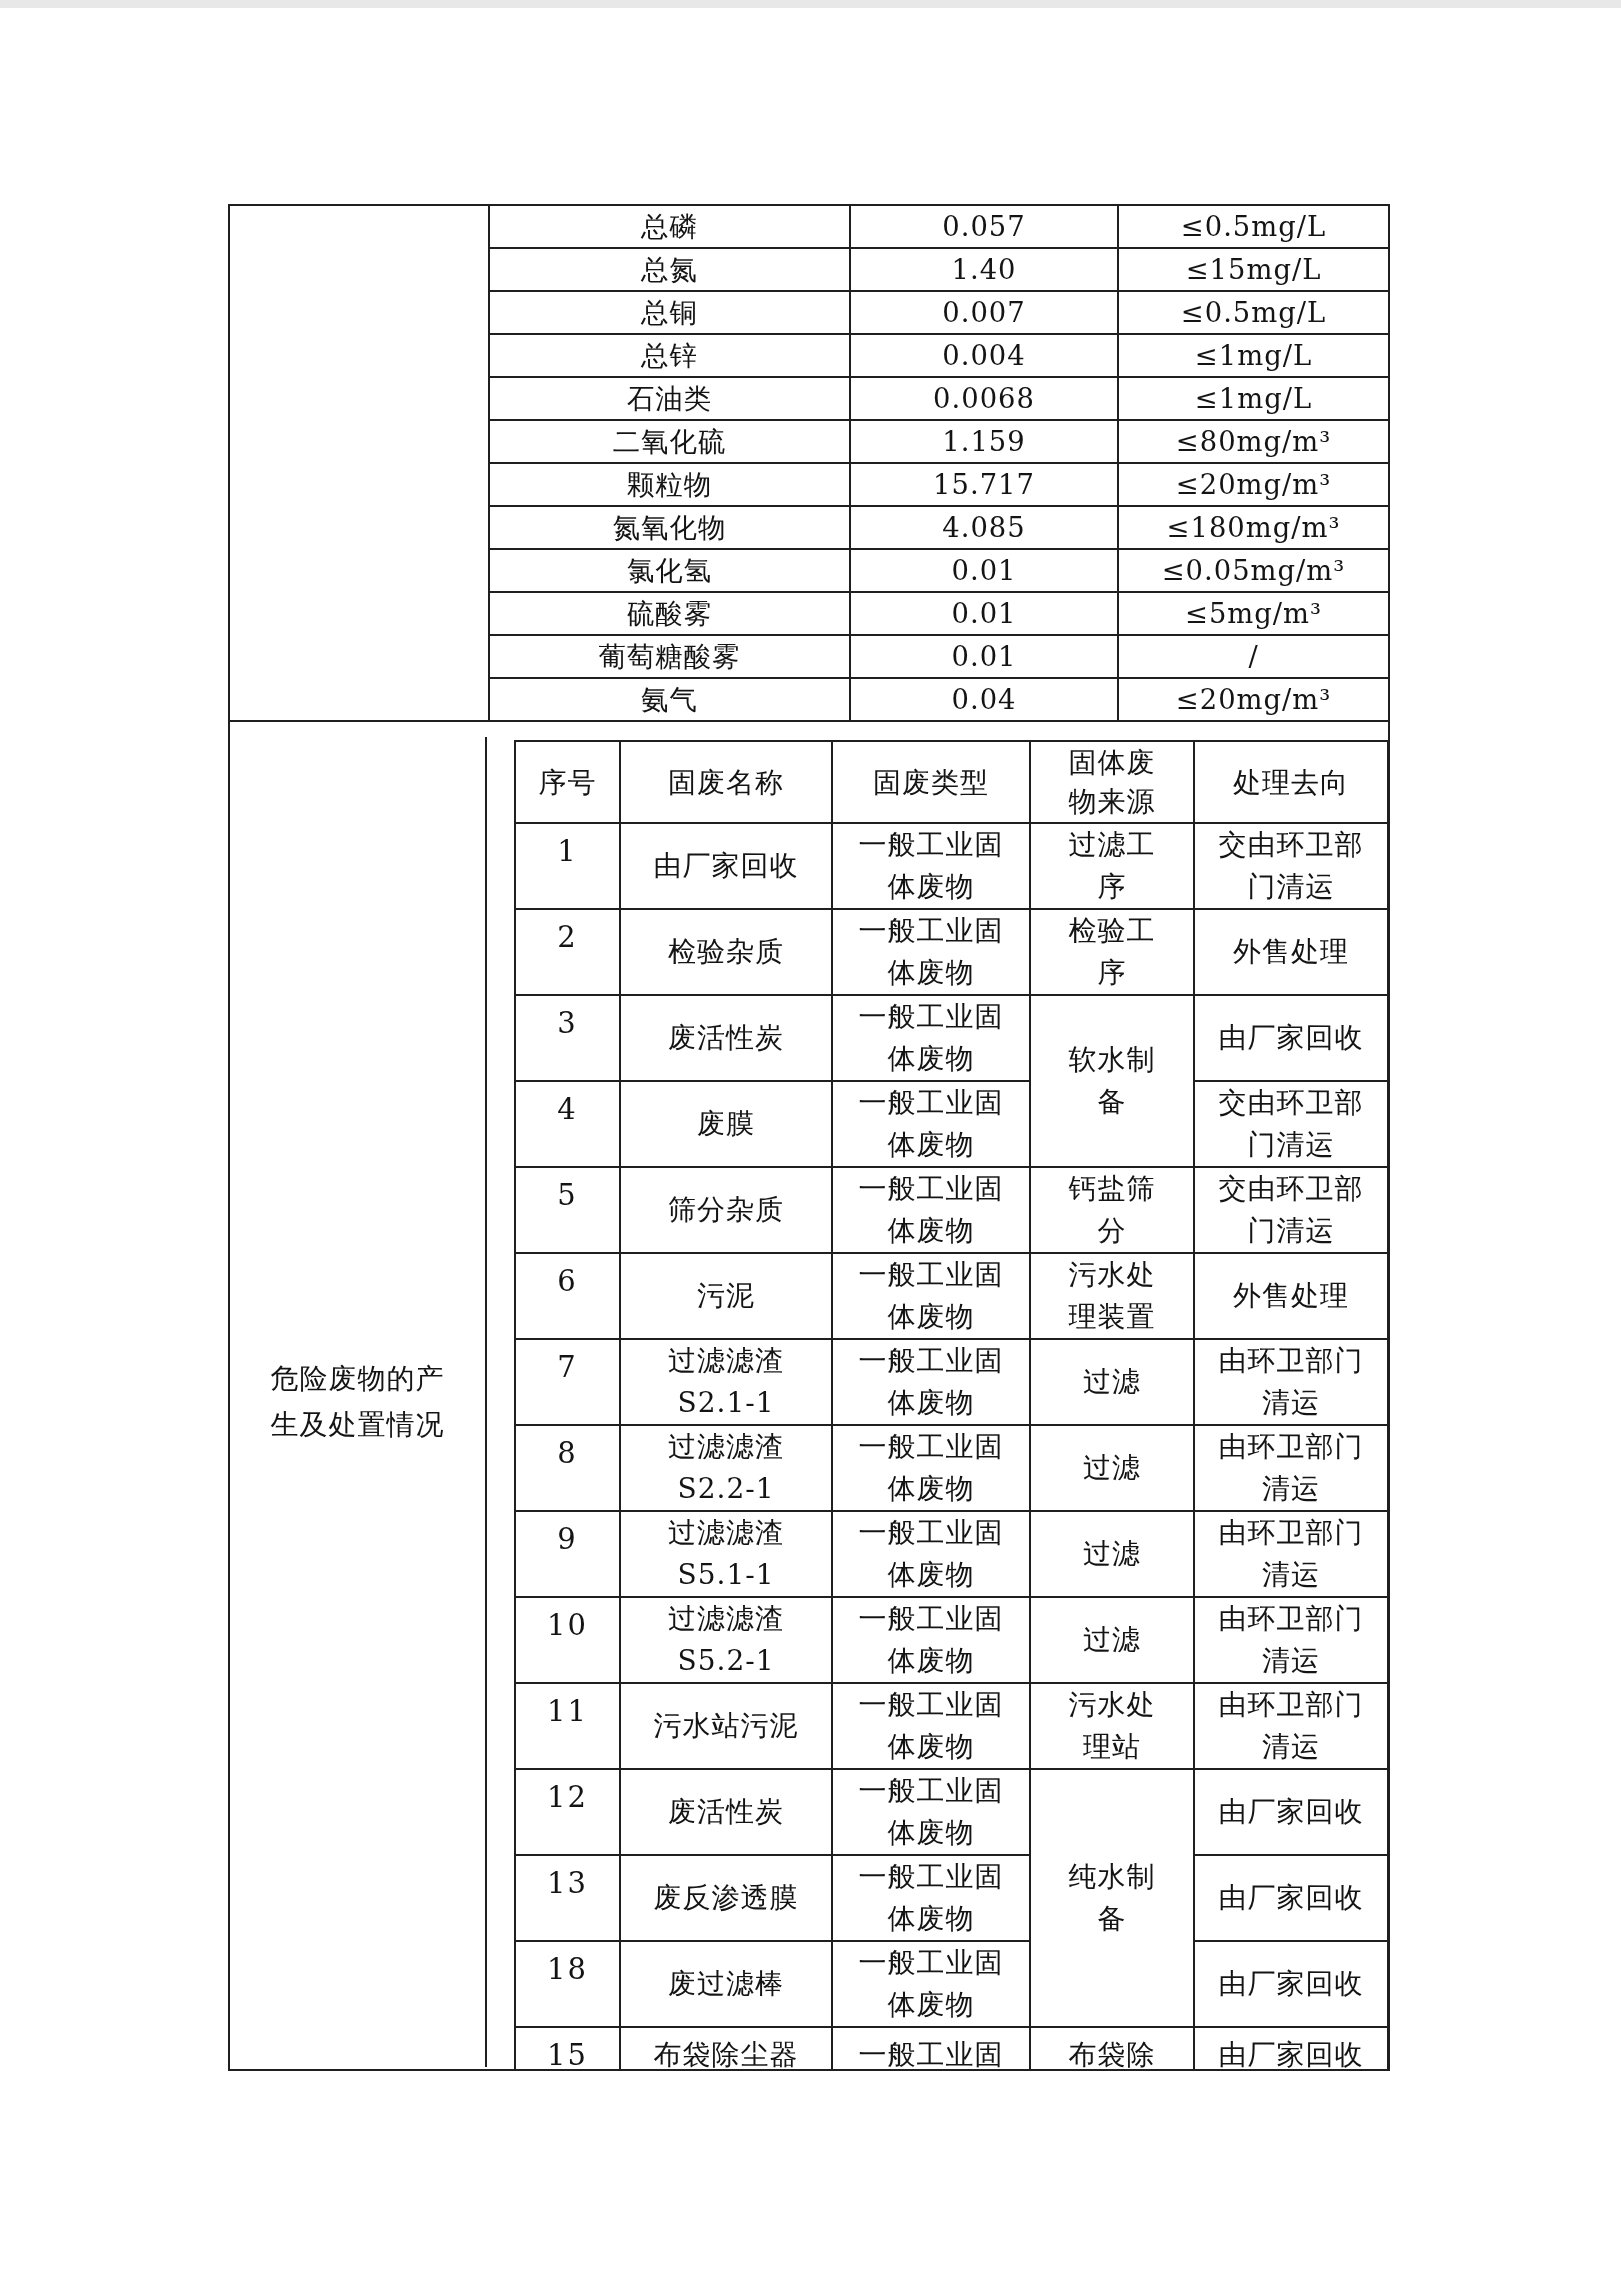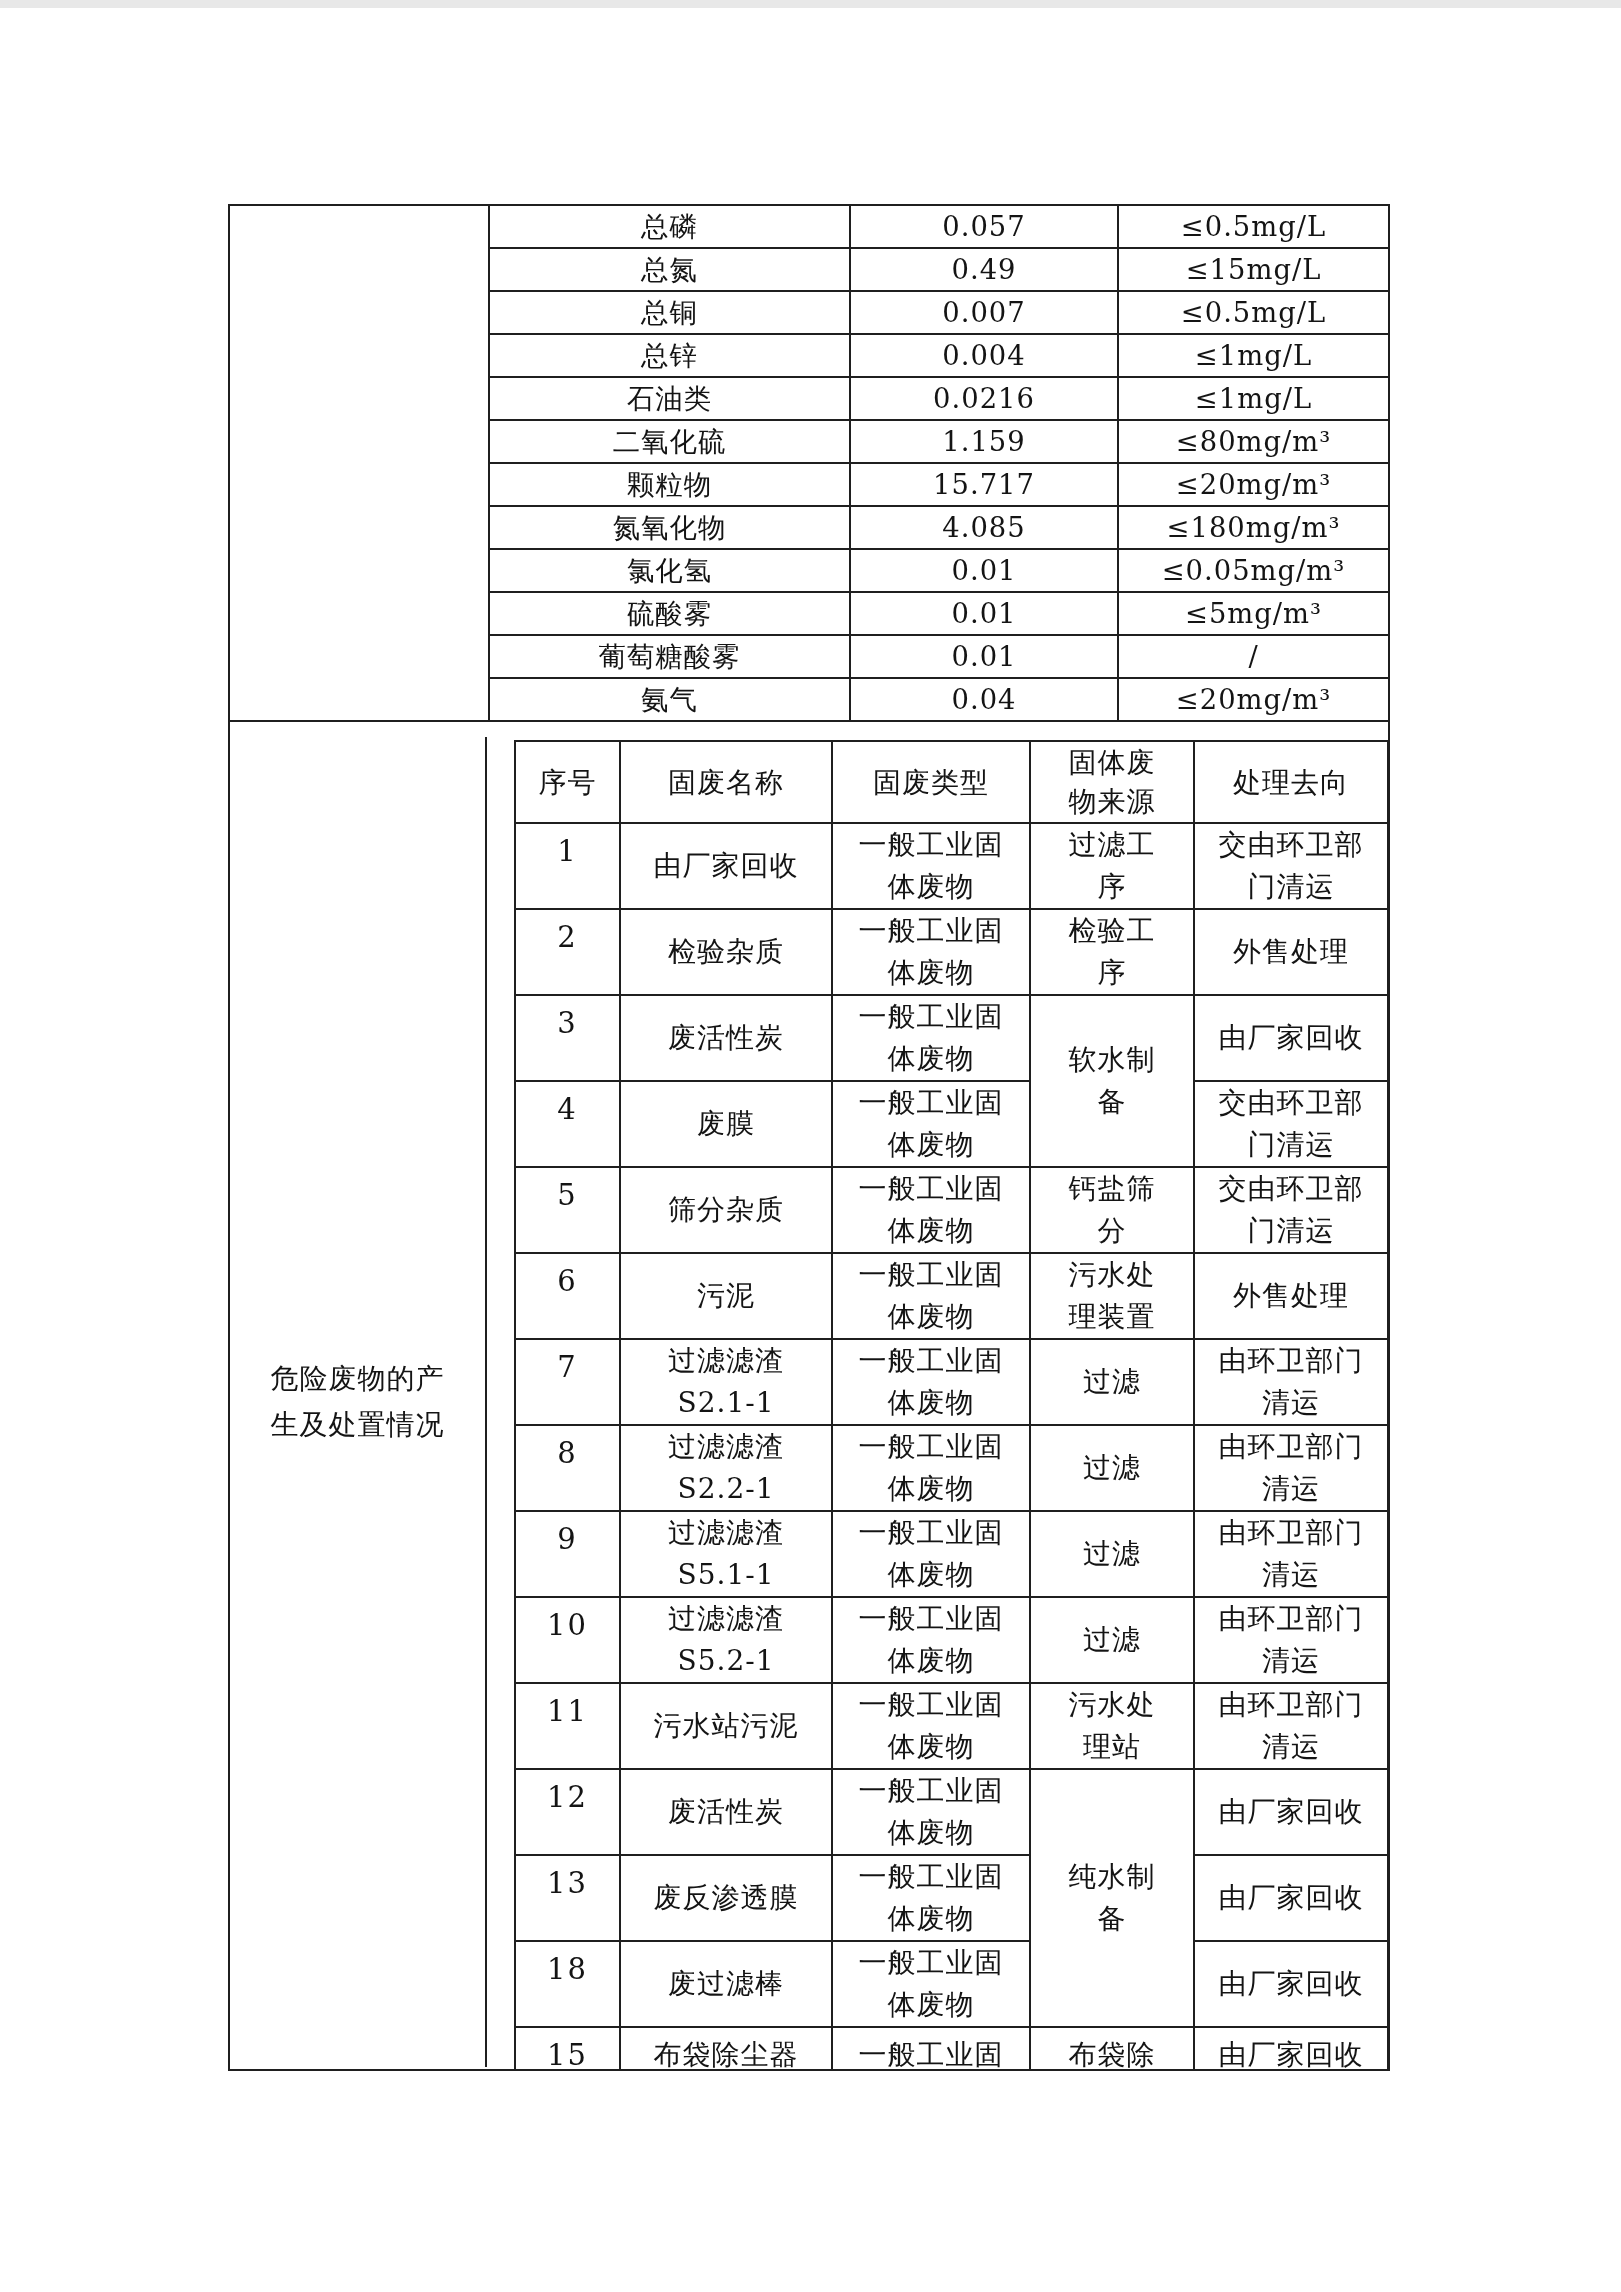--- a/index.html
+++ b/index.html
@@ -64,36 +64,36 @@
         </colgroup>
       <tbody>
           <tr>
         <td class="lbl" rowspan="12"></td>
         <td>总磷</td>
         <td>0.057</td>
         <td>≤0.5mg/L</td>
       </tr>
       <tr>
         <td>总氮</td>
-        <td>0.49</td>
+        <td>1.40</td>
         <td>≤15mg/L</td>
       </tr>
       <tr>
         <td>总铜</td>
         <td>0.007</td>
         <td>≤0.5mg/L</td>
       </tr>
       <tr>
         <td>总锌</td>
         <td>0.004</td>
         <td>≤1mg/L</td>
       </tr>
       <tr>
         <td>石油类</td>
-        <td>0.0216</td>
+        <td>0.0068</td>
         <td>≤1mg/L</td>
       </tr>
       <tr>
         <td>二氧化硫</td>
         <td>1.159</td>
         <td>≤80mg/m³</td>
       </tr>
       <tr>
         <td>颗粒物</td>
         <td>15.717</td>

